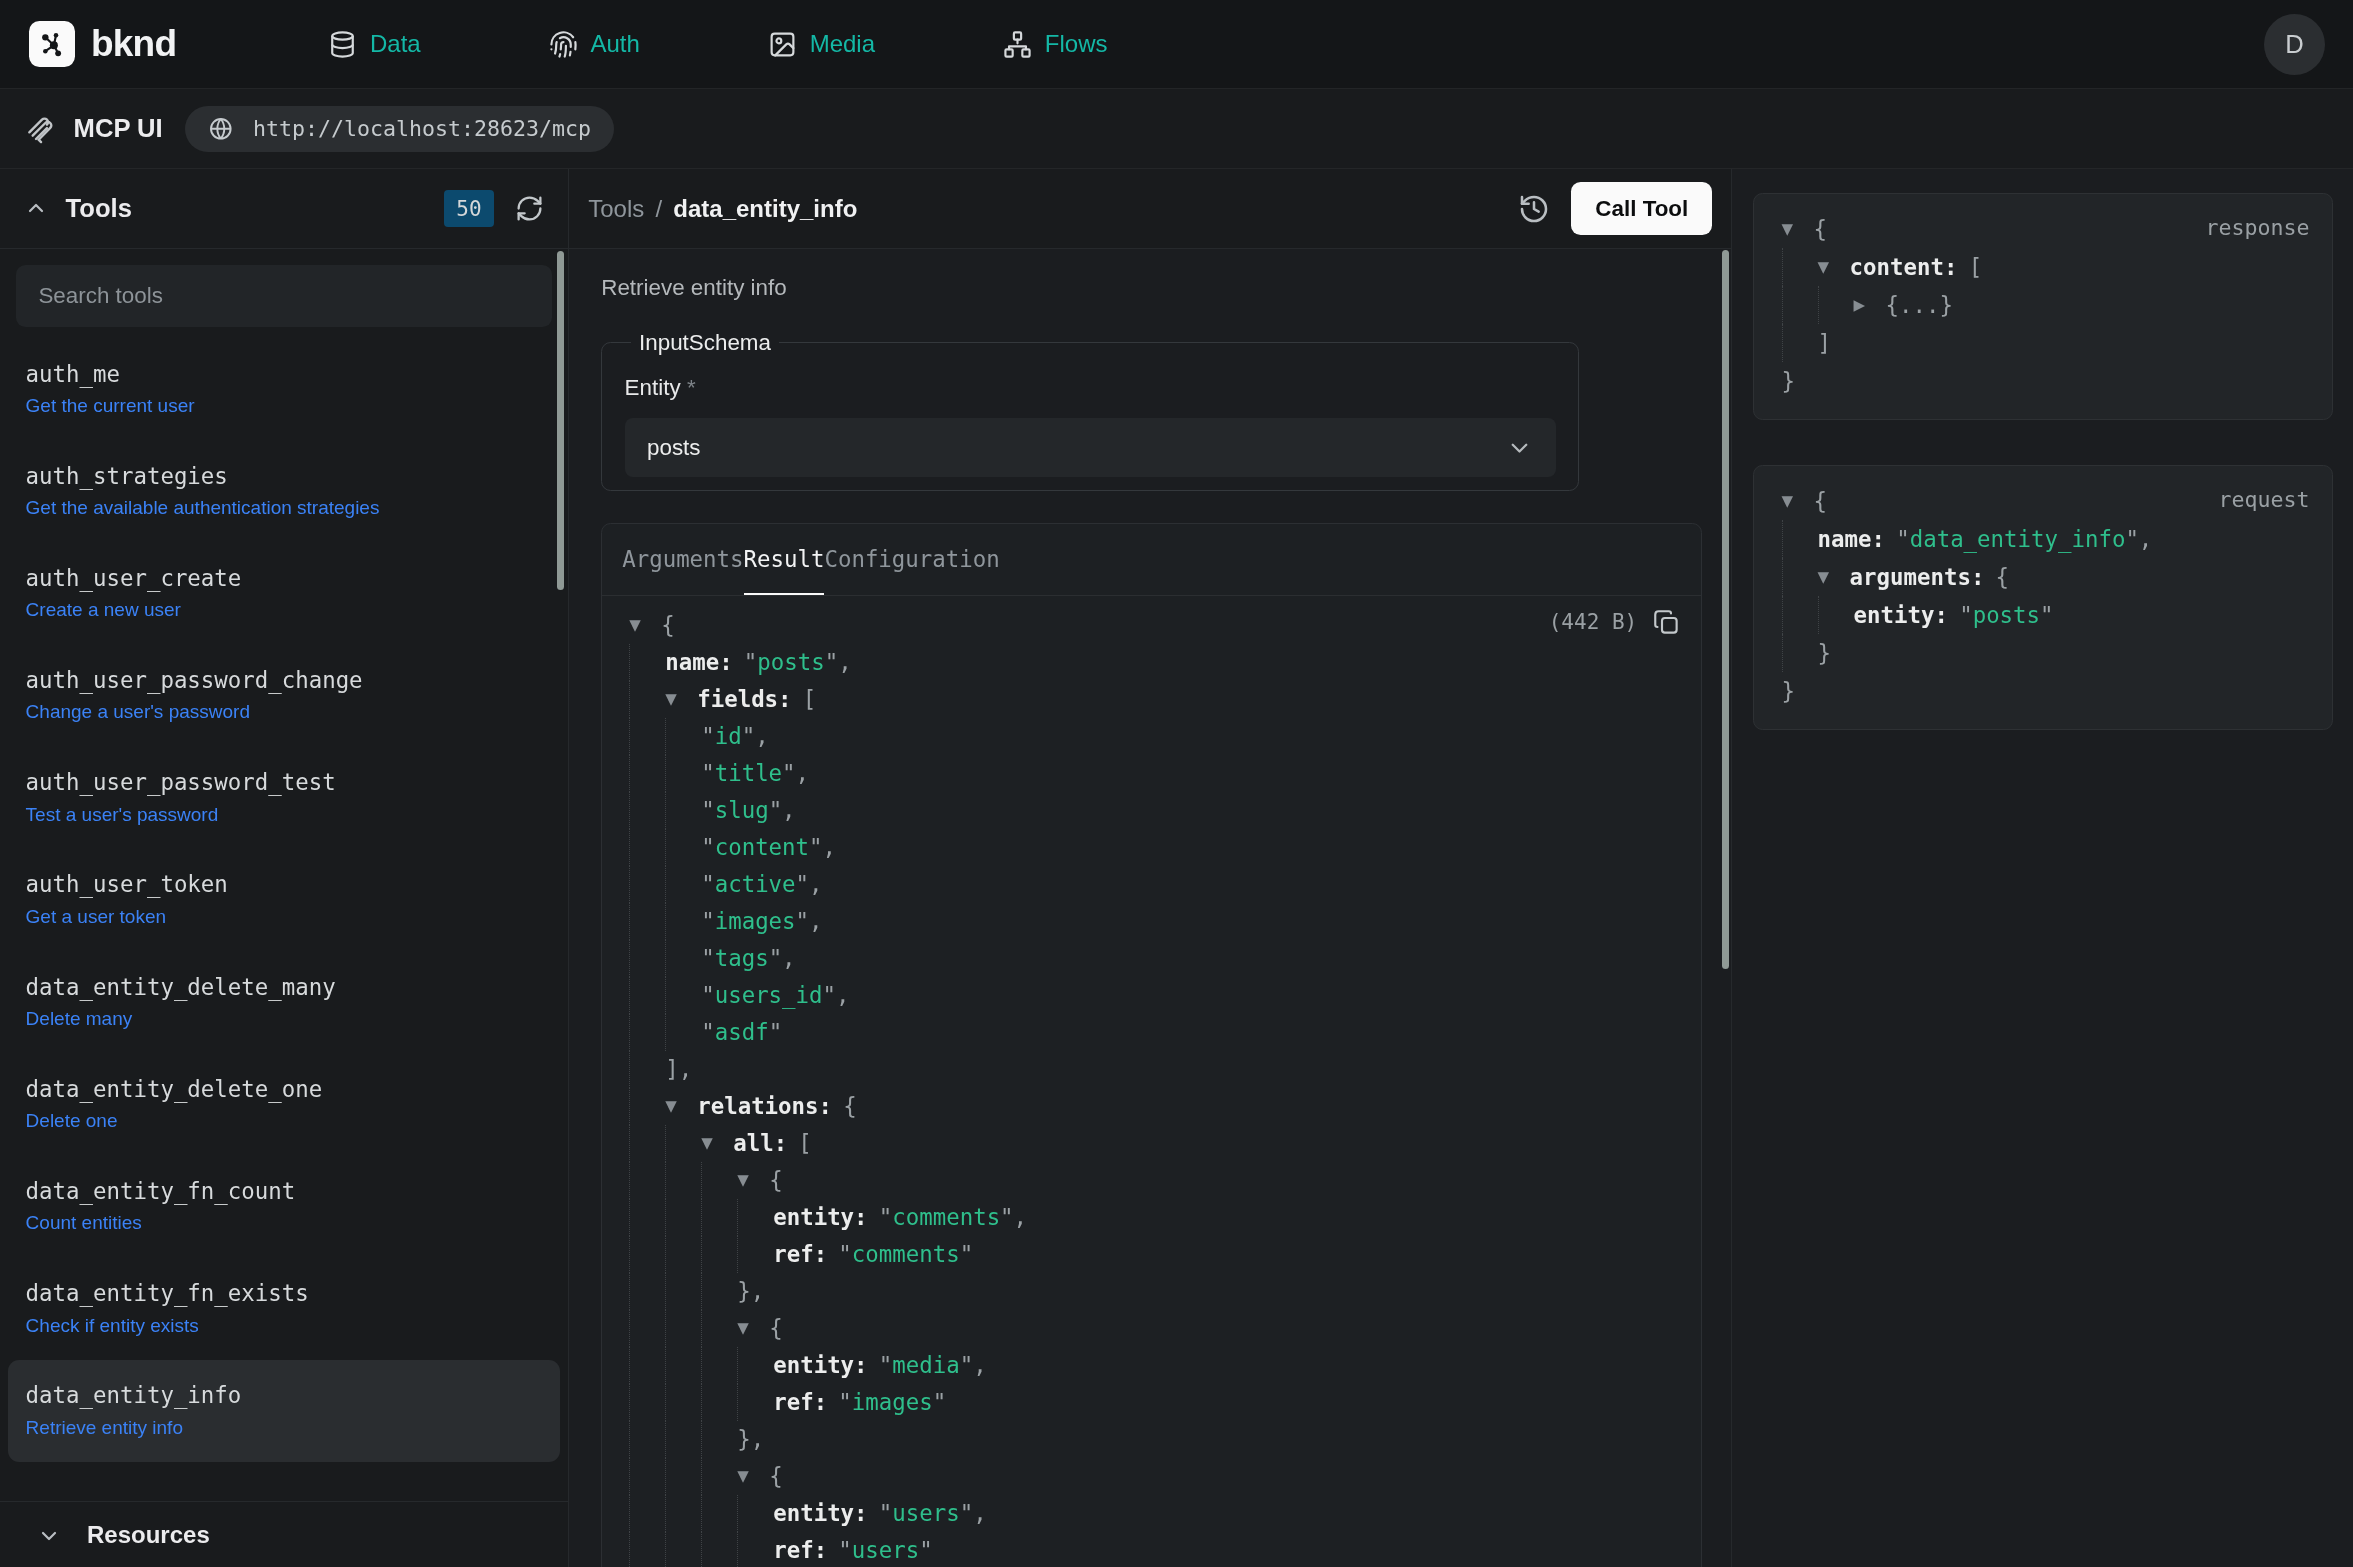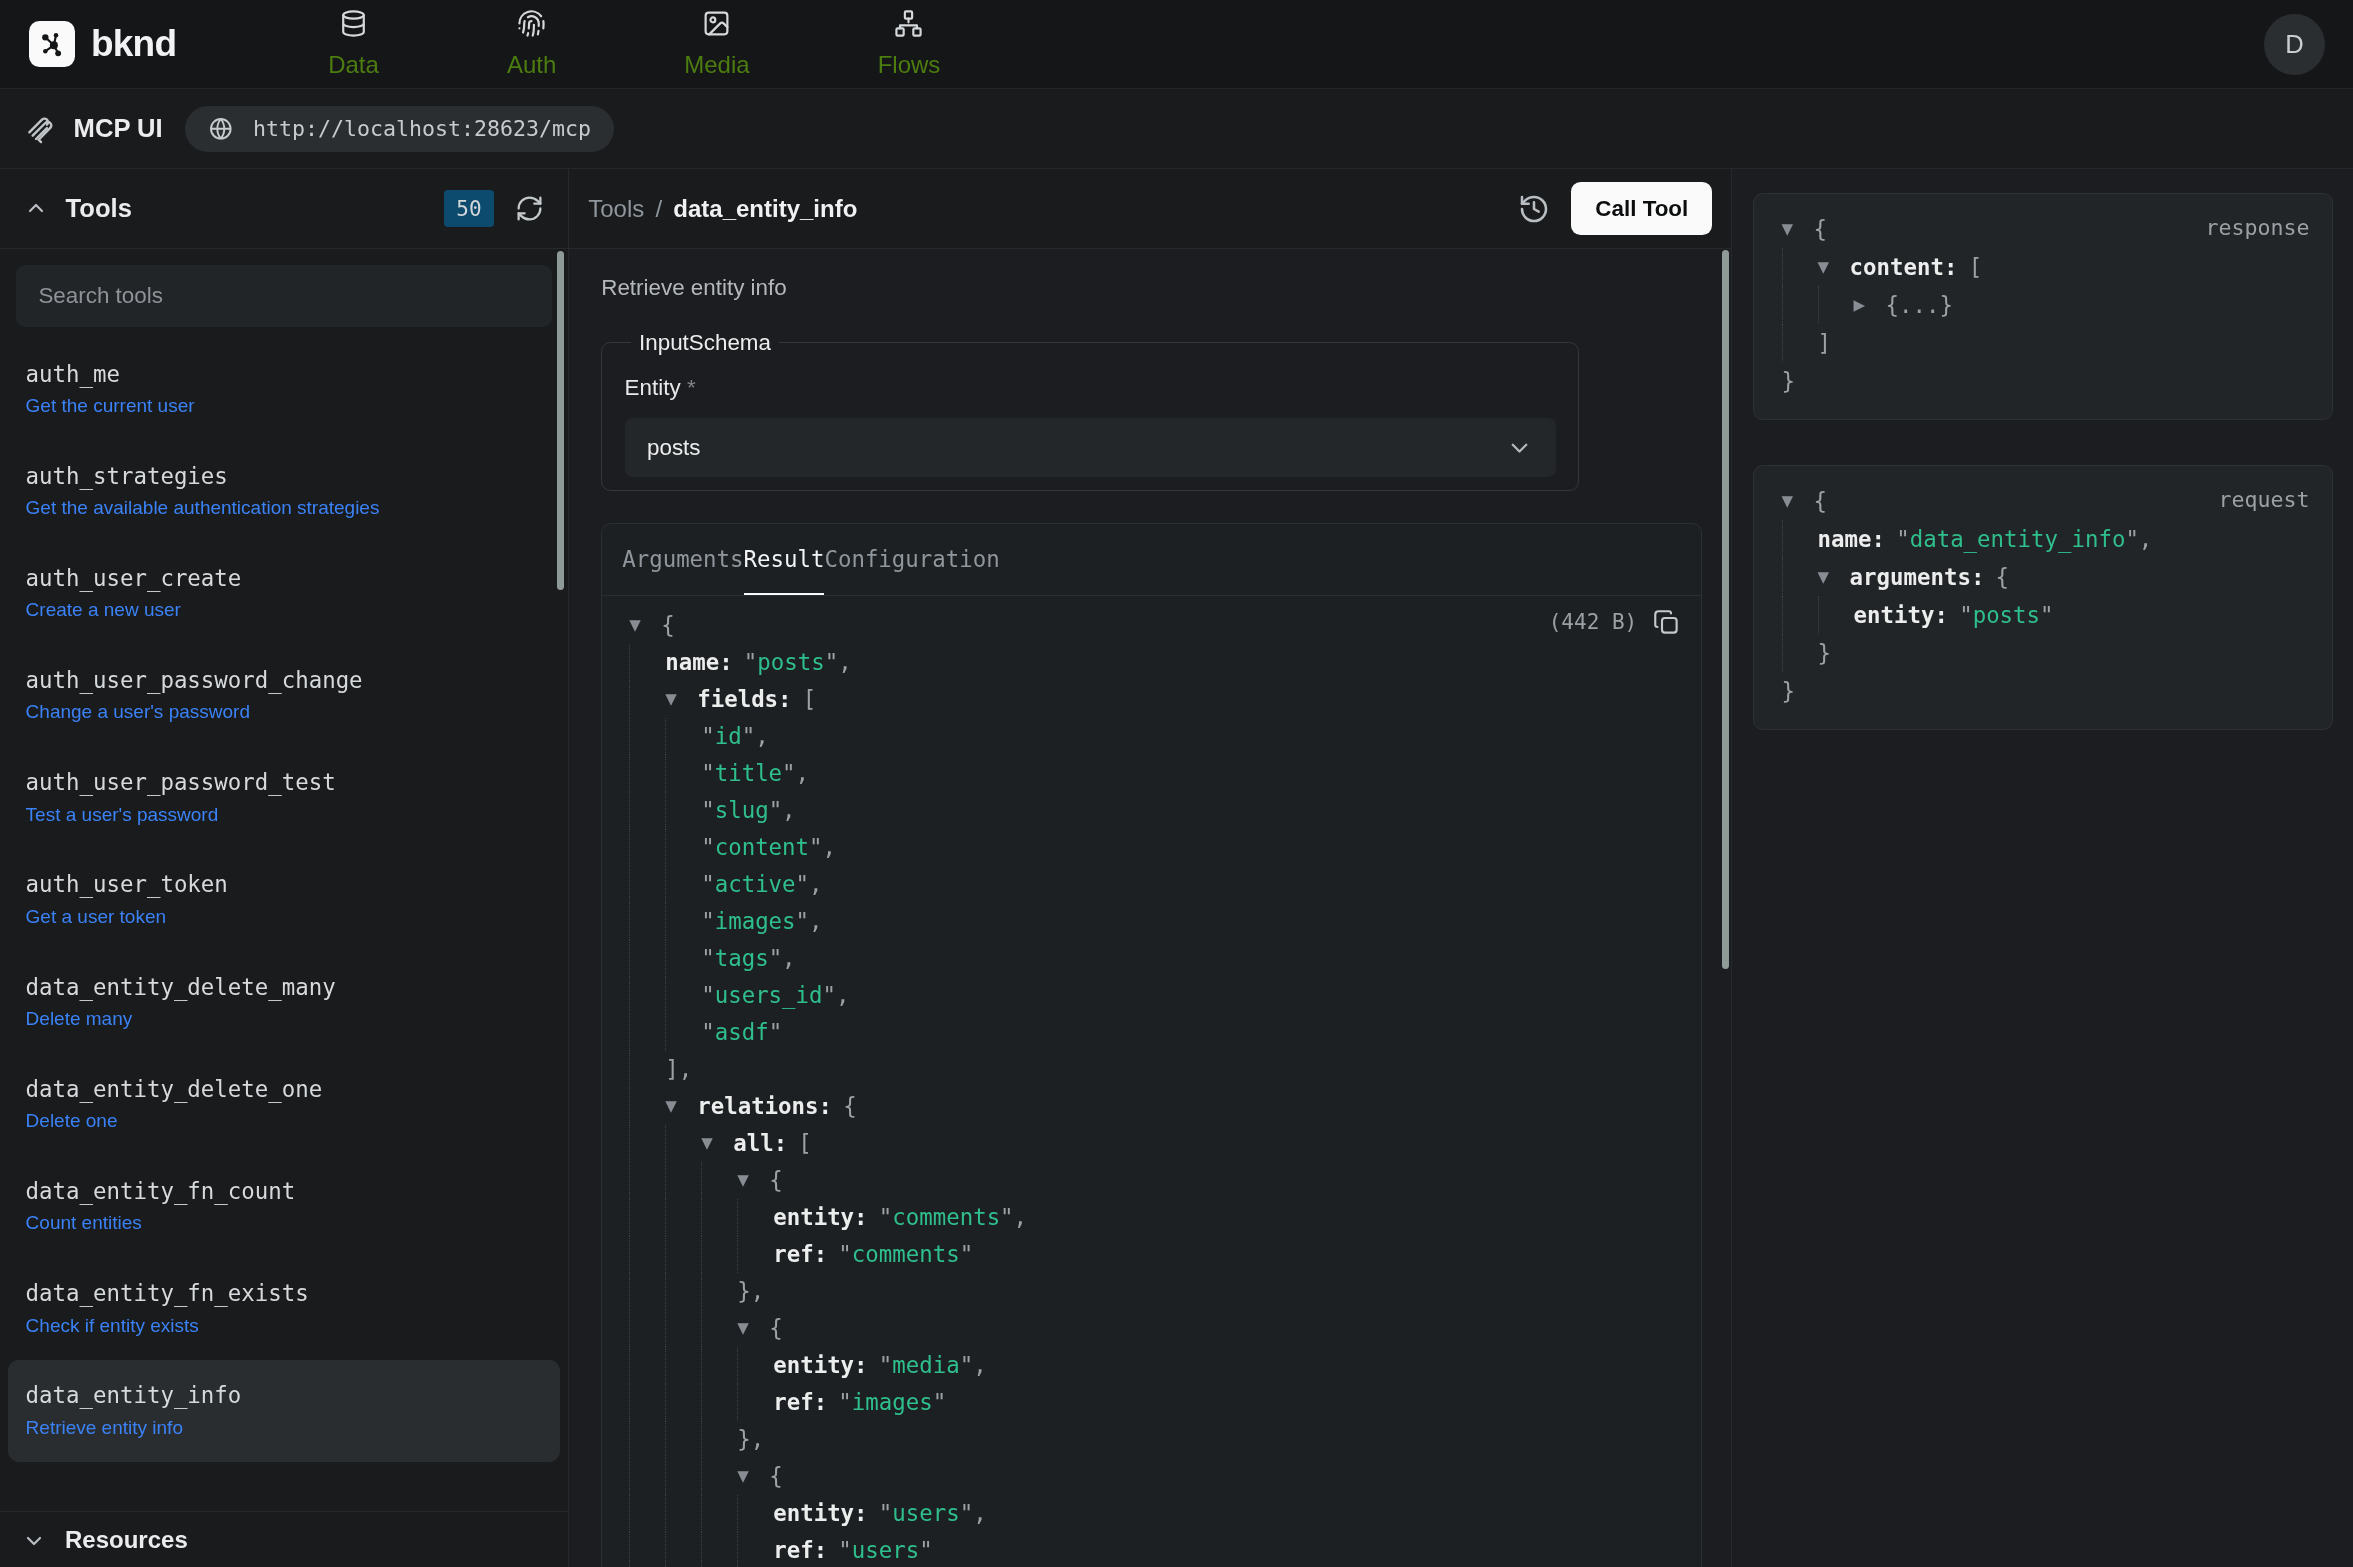--- a/index.html
+++ b/index.html
@@ -15,21 +15,21 @@
 
   
   .topbar {
     height:89px; background:#141618; display:flex; align-items:center;
     padding:0 29px; border-bottom:0.8px solid #232527;
   }
   .brand { display:flex; align-items:center; gap:16px; }
   .brand-logo { width:46px; height:46px; background:#fafafa; border-radius:10.4px; display:flex; align-items:center; justify-content:center; }
   .brand-name { font-size:37px; font-weight:bold; letter-spacing:-0.8px; color:#f2f3f4; }
   .topnav { display:flex; align-items:center; gap:128px; margin-left:152px; }
-  .topnav-item { display:flex; align-items:center; gap:12.8px; color:#4d7c0f; font-size:24px; cursor:pointer;flex-direction:column; }
+  .topnav-item { display:flex; align-items:center; gap:12.8px; color:#14b8a6; font-size:24px; cursor:pointer; }
   .topnav-item .nav-ic { color:#d6d9db; }
   .topbar-spacer { flex:1; }
   .avatar { width:61px; height:61px; border-radius:50%; background:#2b2e31; color:#c9cdd0;
     display:flex; align-items:center; justify-content:center; font-size:25.6px; }
 
   
   .subheader {
     height:80px; background:#191b1d; display:flex; align-items:center;
     padding:0 24px; border-bottom:0.8px solid #242628;
   }
@@ -54,21 +54,21 @@
   .search-box {
     margin:16px 16px 11.2px; height:62px; width:calc(100% - 32px);
     background:#222528; border:none; border-radius:9.6px; outline:none;
     color:#d6d9db; font-size:22.4px; padding:0 22.4px; font-family:"Liberation Sans",sans-serif;
   }
   .search-box::placeholder { color:#8d9398; }
   .tool-item { margin:0 8px; padding:22.4px 17.6px; border-radius:11.2px; cursor:pointer; }
   .tool-item.selected { background:#2a2d30; }
   .tool-name { font-family:"DejaVu Sans Mono", monospace; font-size:22.4px; color:#d7dadc; line-height:27px; }
   .tool-desc { font-size:19px; color:#3b82f6; margin-top:6.4px; line-height:24px; }
-  .sidebar-foot { height:56px; border-top:0.8px solid #26292c; display:flex; align-items:center; gap:19px; padding:0 22px; }
+  .sidebar-foot { height:66px; border-top:0.8px solid #26292c; display:flex; align-items:center; gap:26px; padding:0 37px; }
   .resources-title { font-size:24px; font-weight:bold; }
   .v-thumb { position:absolute; width:7.2px; border-radius:4px; background:#8f9995; }
   .sb-thumb { right:4px; top:1.6px; height:339px; }
 
   
   .main { flex:1; background:#1b1d20; display:flex; flex-direction:column; position:relative; }
   .main-head { height:80px; border-bottom:0.8px solid #26292c; display:flex; align-items:center; padding:0 19px; background:#191b1d; }
   .crumb-section { color:#8f969c; font-size:24px; }
   .crumb-sep { color:#8f969c; font-size:24px; margin:0 11.2px; }
   .crumb-tool { color:#f0f1f2; font-size:24px; font-weight:bold; }

